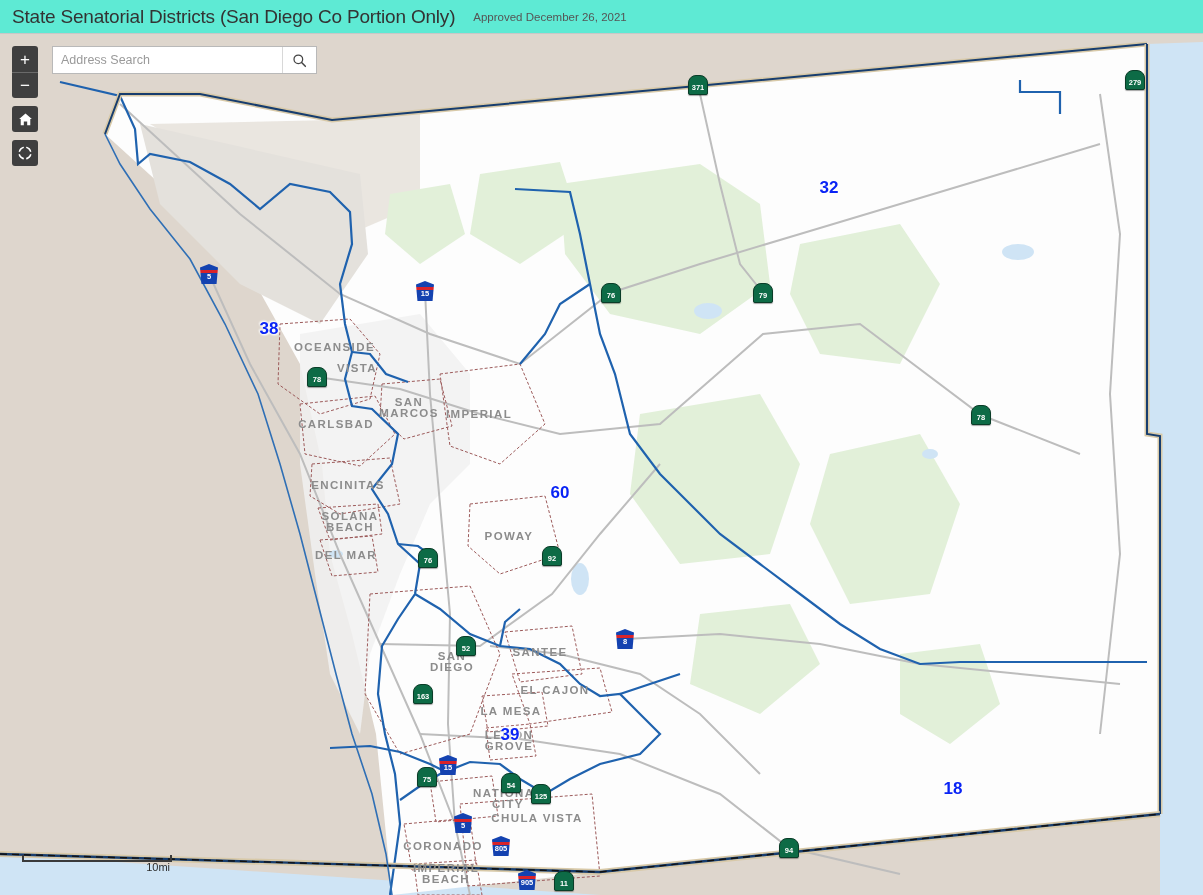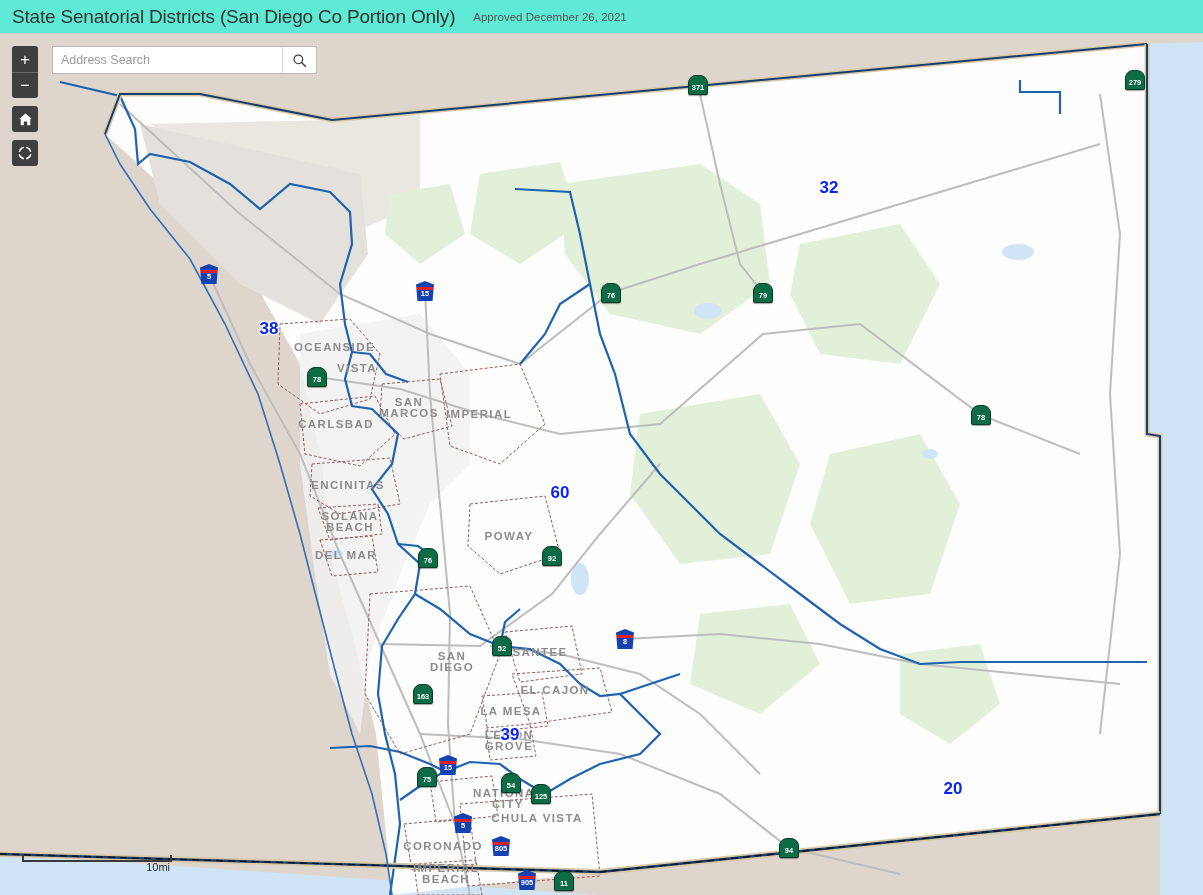--- a/index.html
+++ b/index.html
@@ -245,21 +245,21 @@
         <div class="city-label" style="left:443px;top:812px;">CORONADO</div>
         <div class="city-label" style="left:446px;top:840px;">IMPERIAL
 BEACH</div>
       </div>
 
       <div>
         <div class="district-label" style="left:269px;top:295px;">38</div>
         <div class="district-label" style="left:829px;top:154px;">32</div>
         <div class="district-label" style="left:560px;top:459px;">60</div>
         <div class="district-label" style="left:510px;top:701px;">39</div>
-        <div class="district-label" style="left:953px;top:755px;">20</div>
+        <div class="district-label" style="left:953px;top:755px;">18</div>
       </div>
 
       <div>
         <div class="shield" style="left:209px;top:240px;">
             <div class="shield-interstate">5</div>
           </div>
         <div class="shield" style="left:425px;top:257px;">
             <div class="shield-interstate">15</div>
           </div>
         <div class="shield" style="left:698px;top:51px;">
@@ -279,21 +279,21 @@
           </div>
         <div class="shield" style="left:317px;top:343px;">
             <div class="shield-state">78</div>
           </div>
         <div class="shield" style="left:428px;top:524px;">
             <div class="shield-state">76</div>
           </div>
         <div class="shield" style="left:552px;top:522px;">
             <div class="shield-state">92</div>
           </div>
-        <div class="shield" style="left:502px;top:612px;border-radius:10px;">
+        <div class="shield" style="left:466px;top:612px;border-radius:10px;">
             <div class="shield-state">52</div>
           </div>
         <div class="shield" style="left:625px;top:605px;">
             <div class="shield-interstate">8</div>
           </div>
         <div class="shield" style="left:423px;top:660px;">
             <div class="shield-state">163</div>
           </div>
         <div class="shield" style="left:427px;top:743px;">
             <div class="shield-state">75</div>

